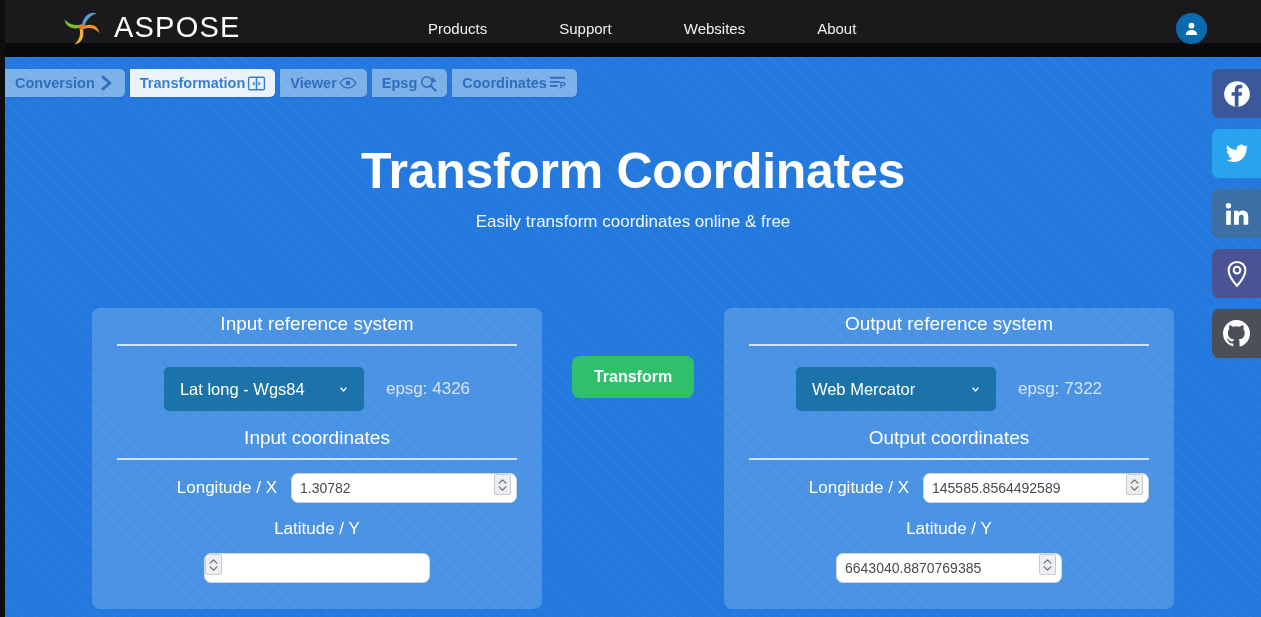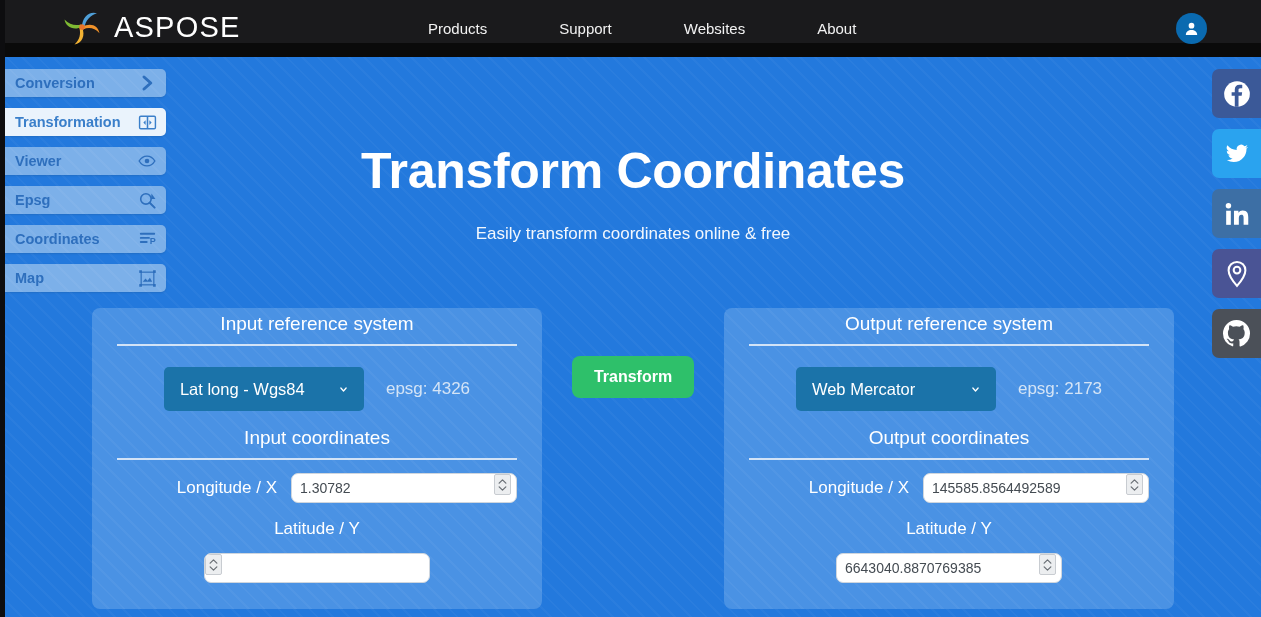--- a/index.html
+++ b/index.html
@@ -96,22 +96,21 @@
         rgba(255,255,255,0.0) 11px);
     overflow: hidden;
   }
 
   
   .sidebar {
     position: absolute;
     left: 0px; top: 12px;
     width: 161px;
     display: flex;
-    flex-direction: column;
-    gap: 11px;
+    gap: 5px;
     z-index: 20;
   }
   .side-item {
     position: relative;
     height: 28px;
     background: #7cb0e9;
     background-image: repeating-linear-gradient(
         45deg,
         rgba(255,255,255,0.045) 0px,
         rgba(255,255,255,0.045) 2px,
@@ -153,21 +152,21 @@
   .hero h1 {
     color: #ffffff;
     font-size: 50px;
     font-weight: bold;
     line-height: 1.12;
     letter-spacing: -0.3px;
   }
   .hero p {
     color: #f2f7fd;
     font-size: 17px;
-    margin-top: 25px;
+    margin-top: 13px;
     font-weight: 400;
   }
 
   
   .panels {
     position: absolute;
     left: 0; top: 251px;
     width: 1256px;
     display: flex;
     justify-content: center;
@@ -421,33 +420,20 @@
       <span class="side-icon">
         <svg width="21" height="18" viewBox="0 0 24 24" stroke="#2e6fbd" stroke-width="2.4" stroke-linecap="round">
           <line x1="3" y1="5" x2="21" y2="5"></line>
           <line x1="3" y1="10.5" x2="14" y2="10.5"></line>
           <line x1="3" y1="16" x2="11" y2="16"></line>
           <text x="15" y="19" font-size="12" font-family="Liberation Sans, sans-serif" fill="#2e6fbd" stroke="none" font-weight="bold">P</text>
         </svg>
       </span>
     </div>
 
-    <div class="side-item">
-      <span class="side-label">Map</span>
-      <span class="side-icon">
-        <svg width="21" height="19" viewBox="0 0 24 24" fill="none" stroke="#2e6fbd" stroke-width="1.5">
-          <rect x="4" y="4" width="16" height="16"></rect>
-          <path d="M6 16l3.5-4 2.5 2.8L15 11l3 5z" fill="#2e6fbd" stroke="none"></path>
-          <rect x="1.6" y="1.6" width="3.4" height="3.4" fill="#2e6fbd" stroke="none"></rect>
-          <rect x="19" y="1.6" width="3.4" height="3.4" fill="#2e6fbd" stroke="none"></rect>
-          <rect x="1.6" y="19" width="3.4" height="3.4" fill="#2e6fbd" stroke="none"></rect>
-          <rect x="19" y="19" width="3.4" height="3.4" fill="#2e6fbd" stroke="none"></rect>
-        </svg>
-      </span>
-    </div>
   </div>
 
   <div class="hero">
     <h1>Transform Coordinates</h1>
     <p>Easily transform coordinates online &amp; free</p>
   </div>
 
   <div class="panels">
 
     <div class="card">
@@ -507,21 +493,21 @@
 
       <div class="crs-row">
         <div class="crs-select">
           <span class="sel-text">Web Mercator</span>
           <span class="chev">
             <svg width="13" height="9" viewBox="0 0 24 24" fill="none" stroke="#ffffff" stroke-width="3.4" stroke-linecap="round" stroke-linejoin="round">
                 <polyline points="5 8 12 16 19 8"></polyline>
               </svg>
           </span>
         </div>
-        <span class="epsg">epsg: 2173</span>
+        <span class="epsg">epsg: 7322</span>
       </div>
 
       <div class="card-title">Output coordinates</div>
 
       <div class="coord-rows">
         <div class="coord-row">
           <span class="coord-label">Longitude / X</span>
           <span class="num-wrap">
             <input type="text" value="145585.8564492589" style="">
             <span class="spin">

